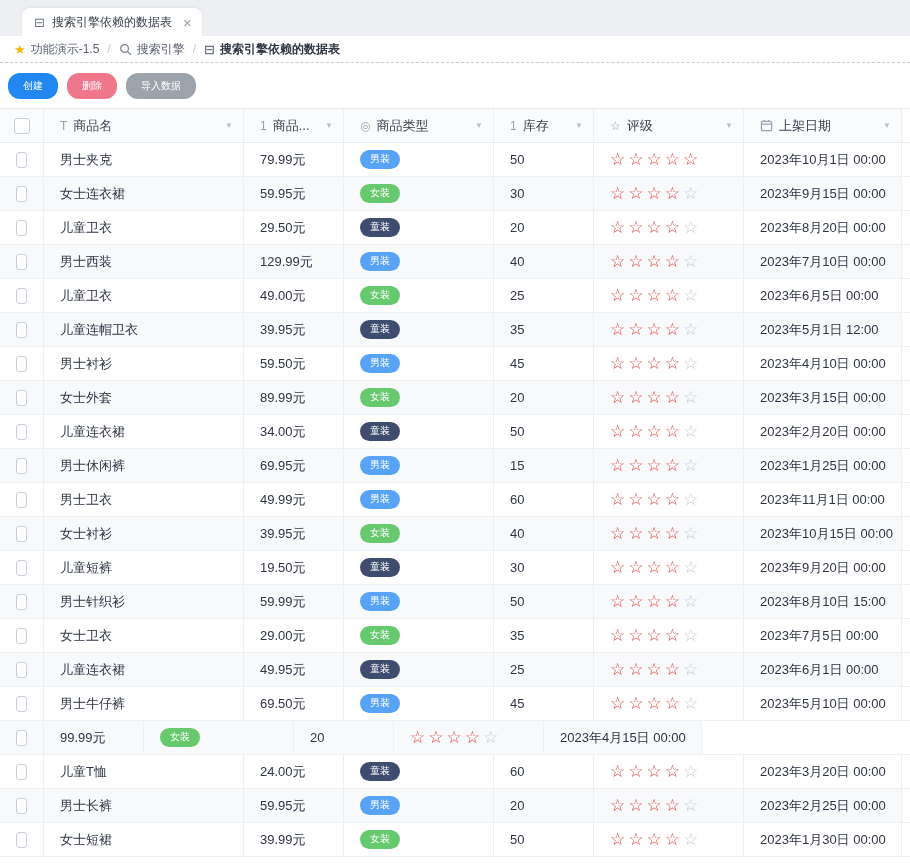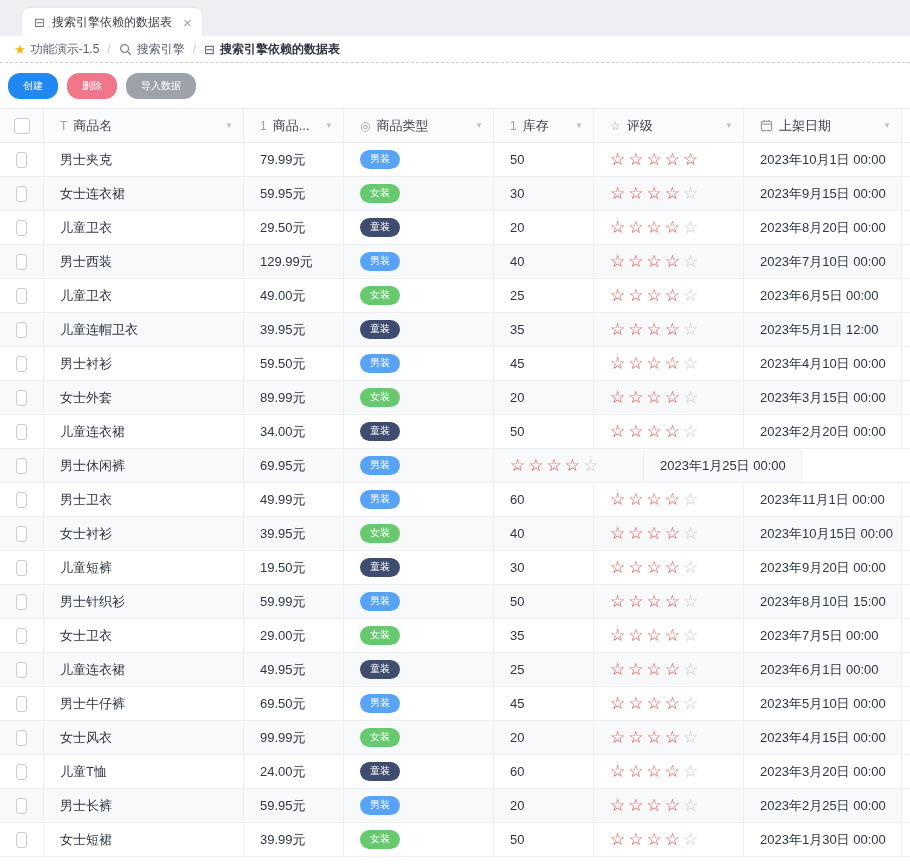--- a/index.html
+++ b/index.html
@@ -327,20 +327,21 @@
       </div>
       <div class="trow alt">
         <div class="cell col-check">
           <span class="checkbox"></span>
         </div>
         <div class="cell col-name">男士休闲裤</div>
         <div class="cell col-price">69.95元</div>
         <div class="cell col-type">
           <span class="badge" style="background:#57a3f6">男装</span>
         </div>
+        <div class="cell col-stock">15</div>
         <div class="cell col-rating">
           <span class="star on">☆</span>
           <span class="star on">☆</span>
           <span class="star on">☆</span>
           <span class="star on">☆</span>
           <span class="star off">☆</span>
         </div>
         <div class="cell col-date">2023年1月25日 00:00</div>
         <div class="cell col-fill"></div>
       </div>
@@ -481,21 +482,20 @@
           <span class="star on">☆</span>
           <span class="star off">☆</span>
         </div>
         <div class="cell col-date">2023年5月10日 00:00</div>
         <div class="cell col-fill"></div>
       </div>
       <div class="trow alt">
         <div class="cell col-check">
           <span class="checkbox"></span>
         </div>
-        <div class="cell col-name">女士风衣</div>
         <div class="cell col-price">99.99元</div>
         <div class="cell col-type">
           <span class="badge" style="background:#67c96d">女装</span>
         </div>
         <div class="cell col-stock">20</div>
         <div class="cell col-rating">
           <span class="star on">☆</span>
           <span class="star on">☆</span>
           <span class="star on">☆</span>
           <span class="star on">☆</span>

